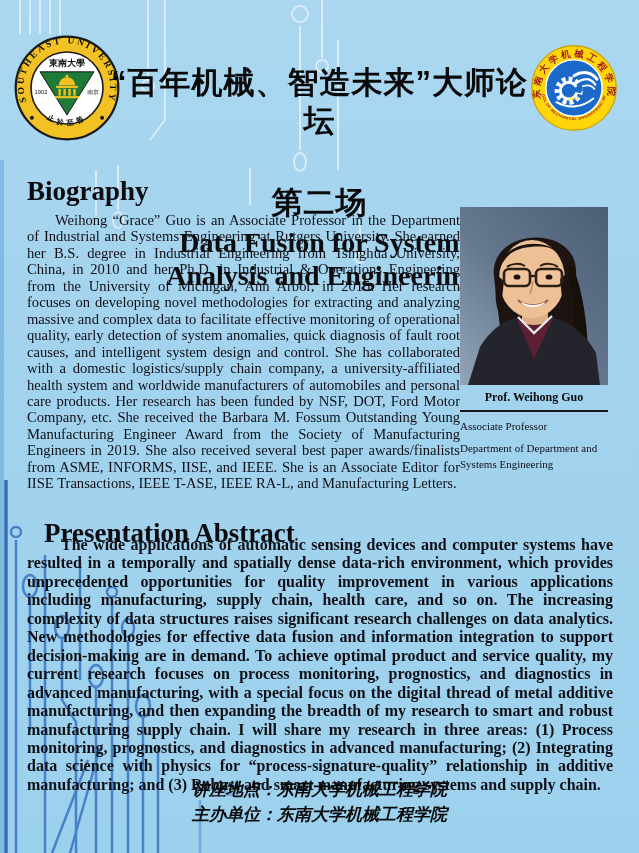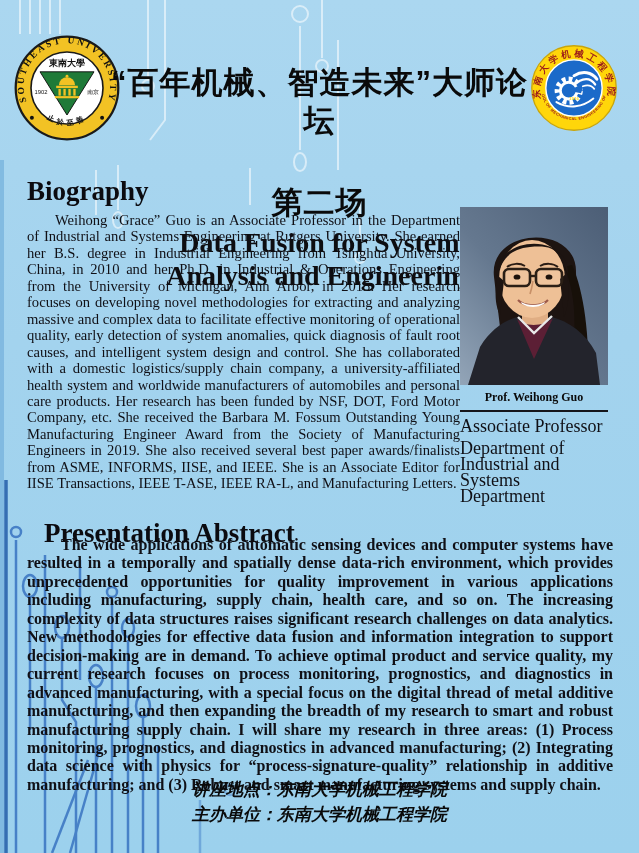--- a/index.html
+++ b/index.html
@@ -22,21 +22,21 @@
   .section-heading{position:absolute;left:27px;font-weight:bold;font-size:27px;color:#0b0b10;}
   .heading-bio{top:176px;}
   .heading-abs{top:501px;}
 
   .bio-row{position:absolute;top:212px;left:27px;width:598px;display:flex;gap:0;}
   .bio-text{width:433px;font-size:14.6px;line-height:16.45px;text-align:justify;text-indent:28px;color:#101016;}
   .speaker-card{width:148px;margin-top:-5px;}
   .speaker-photo{width:148px;height:178px;display:block;}
   .speaker-caption{text-align:center;font-weight:bold;font-size:12px;margin-top:5px;color:#0a0a0a;}
   .caption-rule{border:none;border-top:2px solid #15151a;margin:5px 0 6px 0;}
-  .affil-line{font-size:18px;line-height:16px;margin-bottom:6px;color:#101016;}
+  .affil-line{font-size:11px;line-height:16px;margin-bottom:6px;color:#101016;}
 
   .abs-text{position:absolute;top:536px;left:27px;width:586px;font-size:16px;line-height:18.45px;text-align:justify;text-indent:34px;color:#101016;font-weight:bold;}
 
   .footer{position:absolute;top:777px;left:0;right:0;text-align:center;}
   .footer-line{font-style:italic;font-weight:bold;font-size:17px;line-height:25px;color:#0a0a0a;font-family:"Liberation Serif",serif;}
 </style>
 </head>
 <body>
 
 <div class="poster">
@@ -206,21 +206,21 @@
           <ellipse cx="89" cy="70" rx="3.4" ry="2.6" fill="#1d120c"></ellipse>
 
           <path d="M73,74 C72,80 71,84 70,87" stroke="#c89068" stroke-width="1.6" fill="none"></path>
           <path d="M58,93 C64,100 82,100 88,93" stroke="#9c5a4a" stroke-width="2" fill="none"></path>
           <path d="M61,95 C68,99 78,99 85,95 L84,97 C77,101 69,101 62,97 Z" fill="#fdfdfd"></path>
         </svg>
 
         <div class="speaker-caption">Prof. Weihong Guo</div>
         <hr class="caption-rule">
         <div class="affil-line">Associate Professor</div>
-        <div class="affil-line">Department of Industrial and Systems Department</div>
+        <div class="affil-line">Department of Department and Systems Engineering</div>
       </div>
     </div>
 
     <h2 class="section-heading heading-abs" style="margin:17px">Presentation Abstract</h2>
     <p class="abs-text" style="margin:0">The wide applications of automatic sensing devices and computer systems have resulted in a temporally and spatially dense data-rich environment, which provides unprecedented opportunities for quality improvement in various applications including manufacturing, supply chain, health care, and so on. The increasing complexity of data structures raises significant research challenges on data analytics. New methodologies for effective data fusion and information integration to support decision-making are in demand. To achieve optimal product and service quality, my current research focuses on process monitoring, prognostics, and diagnostics in advanced manufacturing, with a special focus on the digital thread of metal additive manufacturing, and then expanding the breadth of my research to smart and robust manufacturing supply chain. I will share my research in three areas: (1) Process monitoring, prognostics, and diagnostics in advanced manufacturing; (2) Integrating data science with physics for “process-signature-quality” relationship in additive manufacturing; and (3) Robust and smart manufacturing systems and supply chain.</p>
 
     <div class="footer">
       <div class="footer-line">讲座地点：东南大学机械工程学院</div>
       <div class="footer-line">主办单位：东南大学机械工程学院</div>
     </div>

